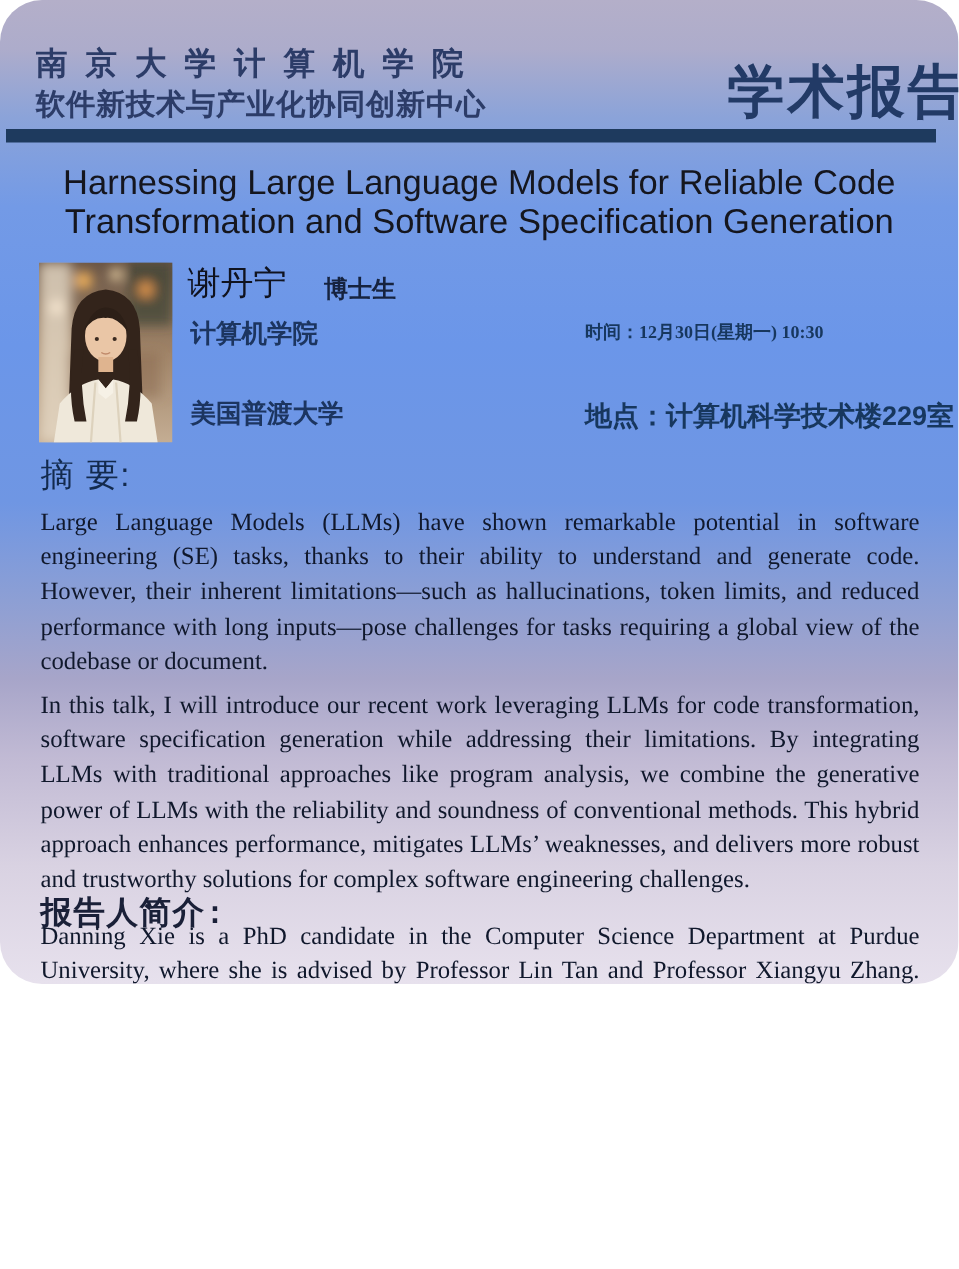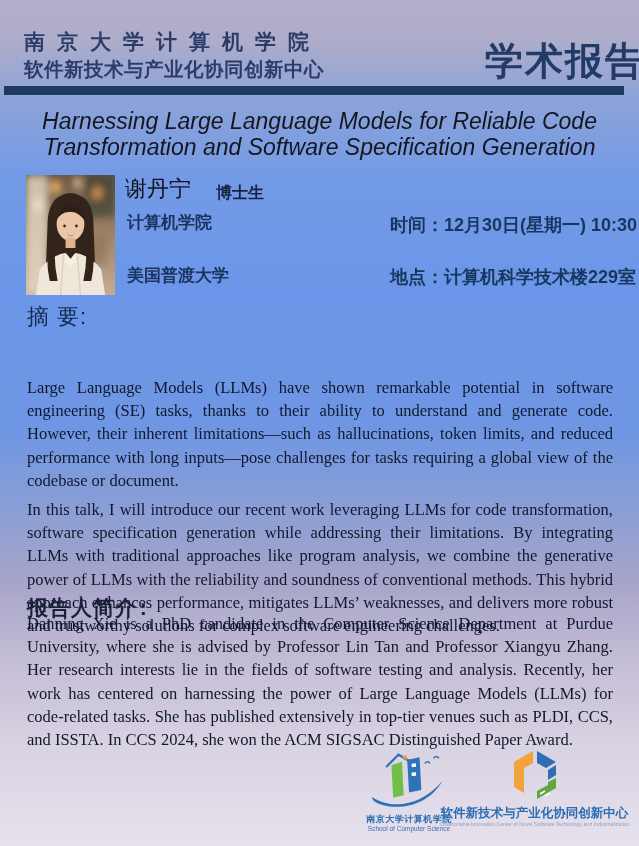--- a/index.html
+++ b/index.html
@@ -1,53 +1,54 @@
 <!DOCTYPE html>
 <html><head>
 <meta charset="utf-8">
 <style>
   html,body{margin:0;padding:0;}
   .poster{
     position:relative;
-    width:639px;height:846px;
+    width:639px;height:656px;
     overflow:hidden;
     font-family:"Liberation Sans",sans-serif;
     background:linear-gradient(to bottom,
       #b4afc9 0%,
       #adaccb 5%,
       #8ba3d9 12%,
       #739ae6 21%,
       #6b96e9 35%,
       #6f96e3 51%,
       #8d9fd4 61%,
       #a7a5c9 69%,
       #c1bad4 77%,
       #d9d2e2 88%,
       #e7e1ed 100%);
+    border-radius:28px;
   }
   .abs{position:absolute;}
   
   .org1{left:24px;top:28px;font-size:21px;font-weight:bold;color:#2c3c68;letter-spacing:12px;white-space:nowrap;}
   .org2{left:24px;top:56px;font-size:19.5px;font-weight:bold;color:#2c3c68;letter-spacing:0.5px;white-space:nowrap;}
   .badge{left:485px;top:36px;font-size:38px;font-weight:bold;color:#223a66;letter-spacing:2px;white-space:nowrap;}
   .rule{left:4px;top:86px;width:620px;height:9px;background:#1e3a5e;}
   
-  .title{left:20px;top:108px;width:599px;text-align:center;font-size:23px;line-height:26px;color:#15161e;font-style:italic;}
+  .title{left:20px;top:108px;width:599px;text-align:center;font-size:23px;line-height:26px;color:#15161e;}
   
   .photo{left:26px;top:175px;width:89px;height:120px;}
   .photo svg{display:block;width:100%;height:100%;}
   .spk-name{left:125px;top:174px;font-size:22px;font-weight:normal;color:#10131f;font-family:"Liberation Serif",serif;white-space:nowrap;}
   .spk-degree{left:216px;top:183px;font-size:16px;font-weight:bold;color:#16233f;white-space:nowrap;}
   .spk-dept{left:127px;top:211px;font-size:17px;font-weight:bold;color:#1c3560;white-space:nowrap;}
   .spk-affil{left:127px;top:264px;font-size:17px;font-weight:bold;color:#1c3560;white-space:nowrap;}
-  .row-time{left:390px;top:213px;font-size:18px;font-weight:bold;color:#17375e;white-space:nowrap;}
+  .row-time{left:390px;top:213px;font-size:12px;font-weight:bold;color:#17375e;white-space:nowrap;font-family:Liberation Serif, serif;}
   .row-loc{left:390px;top:265px;font-size:18px;font-weight:bold;color:#17375e;white-space:nowrap;}
   
   .h-abstract{left:27px;top:302px;font-size:22px;font-weight:normal;color:#132a4d;letter-spacing:1px;white-space:nowrap;}
-  .abstract-body{left:27px;top:336px;width:586px;margin-top:40px;}
+  .abstract-body{left:27px;top:336px;width:586px;}
   .h-bio{left:27px;top:594px;font-size:21px;font-weight:bold;color:#1a2038;letter-spacing:1px;white-space:nowrap;font-family:Liberation Mono, monospace;}
   .bio-body{left:27px;top:612px;width:586px;}
   .serifpara{
     font-family:"Liberation Serif",serif;
     font-size:16.5px;line-height:23.2px;
     color:#10182c;text-align:justify;
     margin:0 0 6px 0;
   }
   
   .logo-school{left:356px;top:750px;width:106px;text-align:center;}

